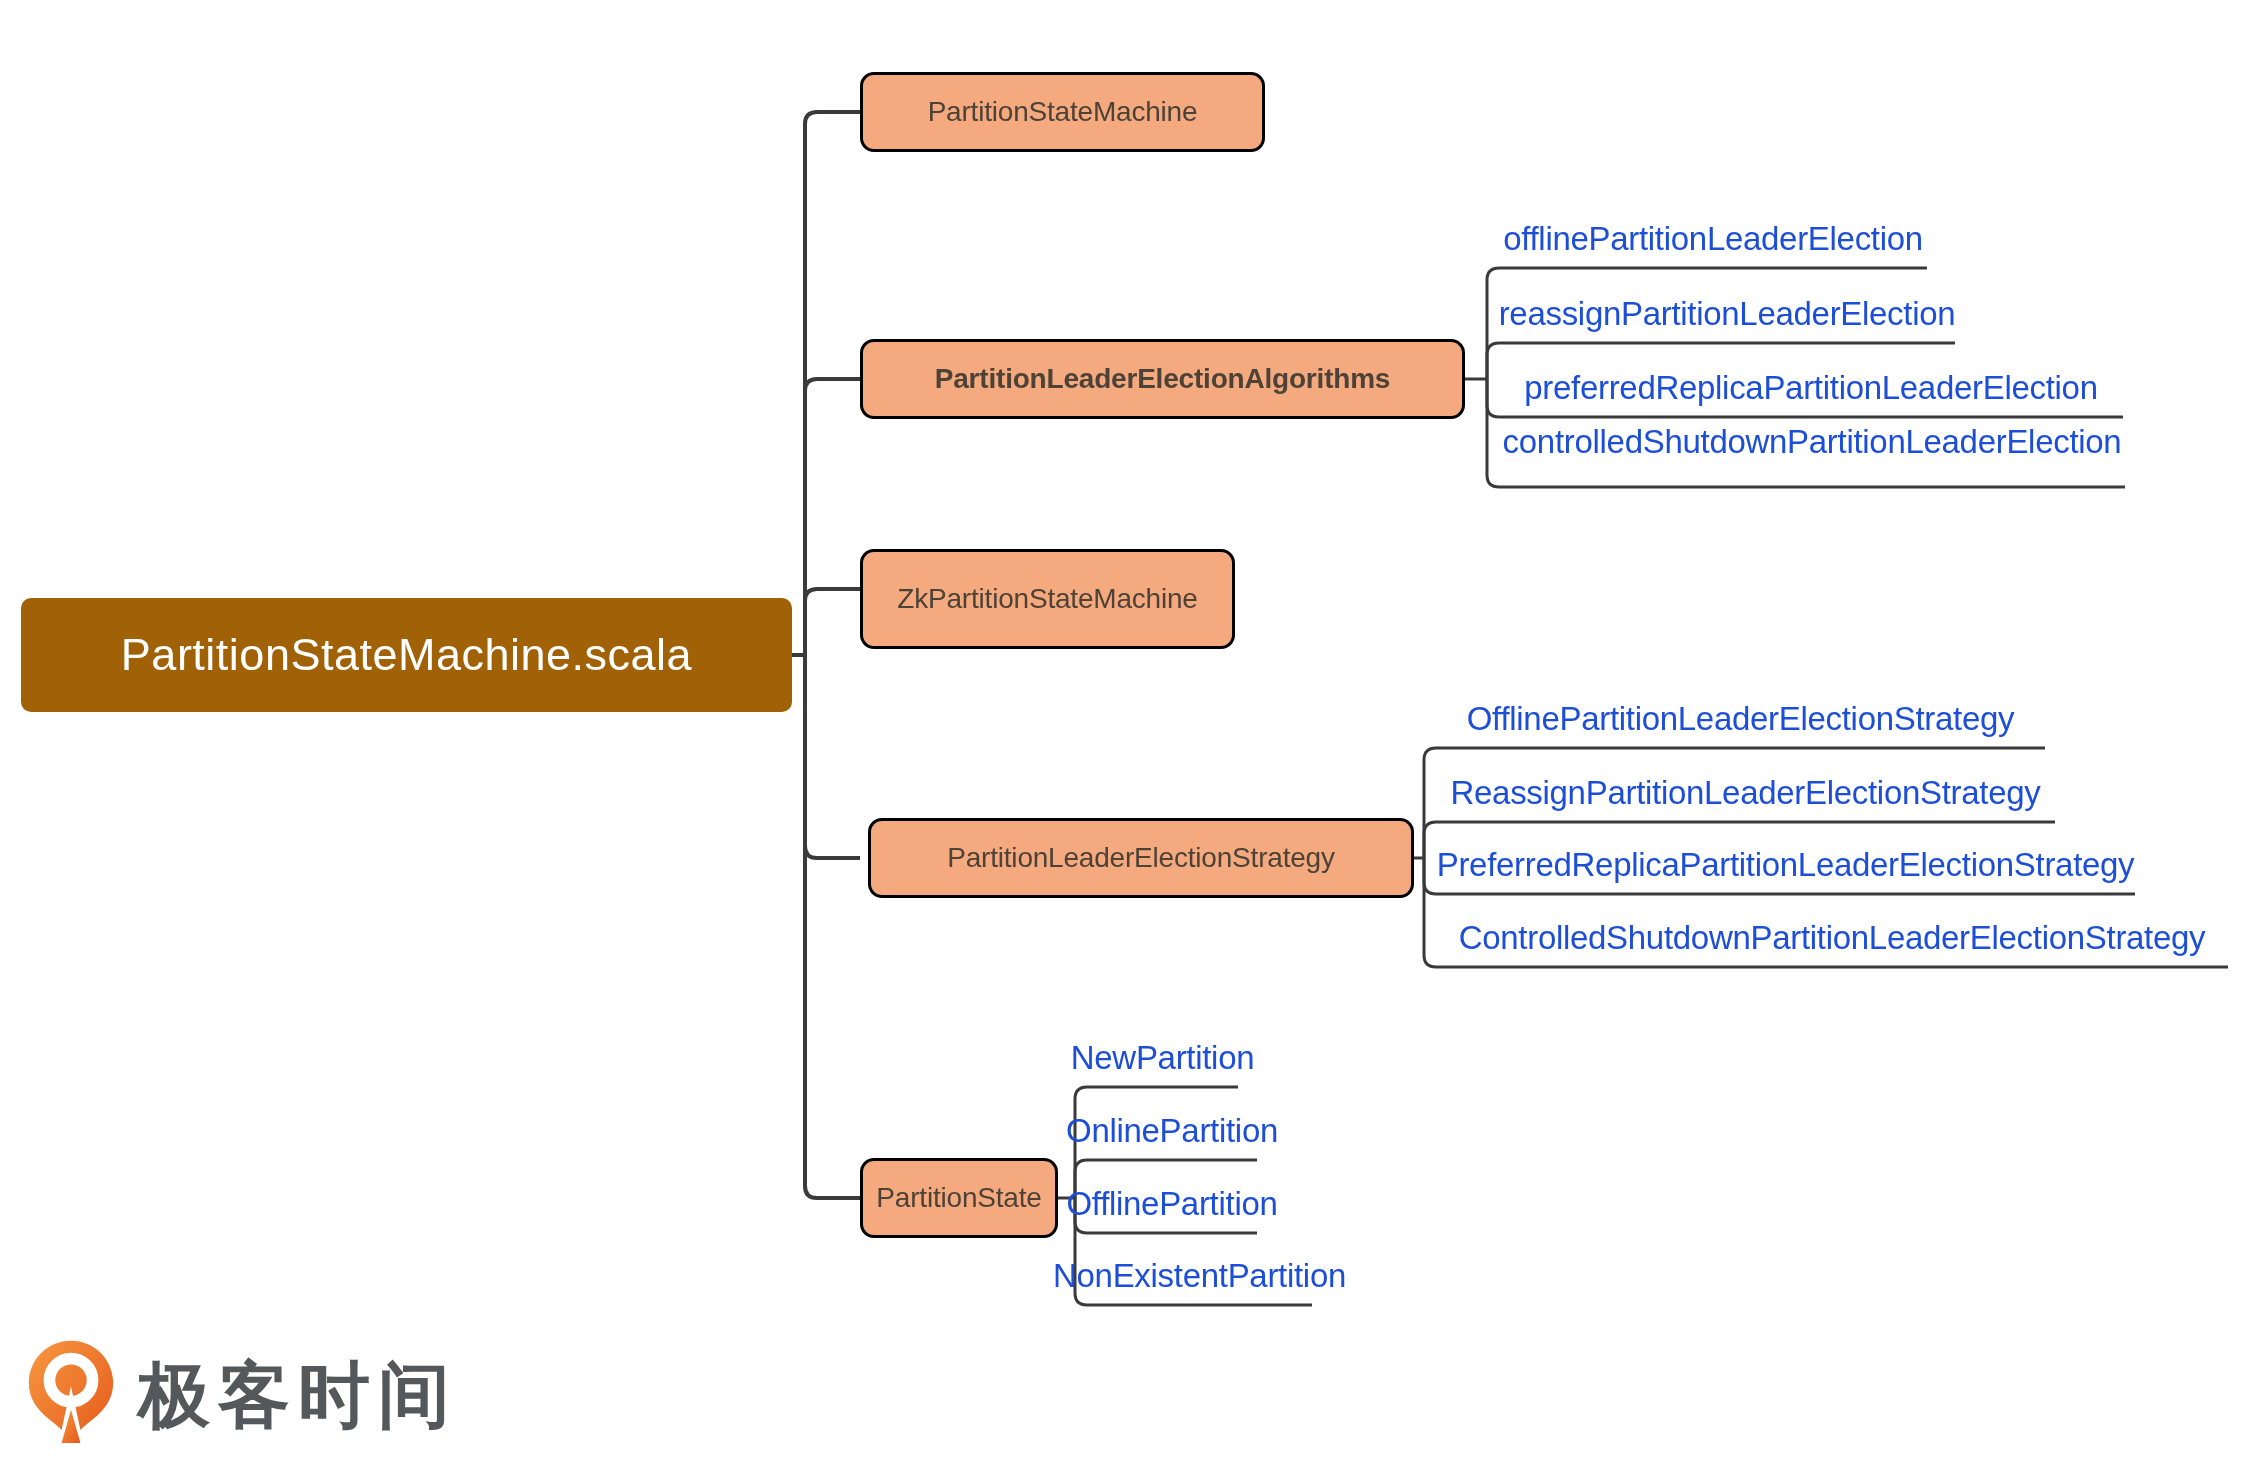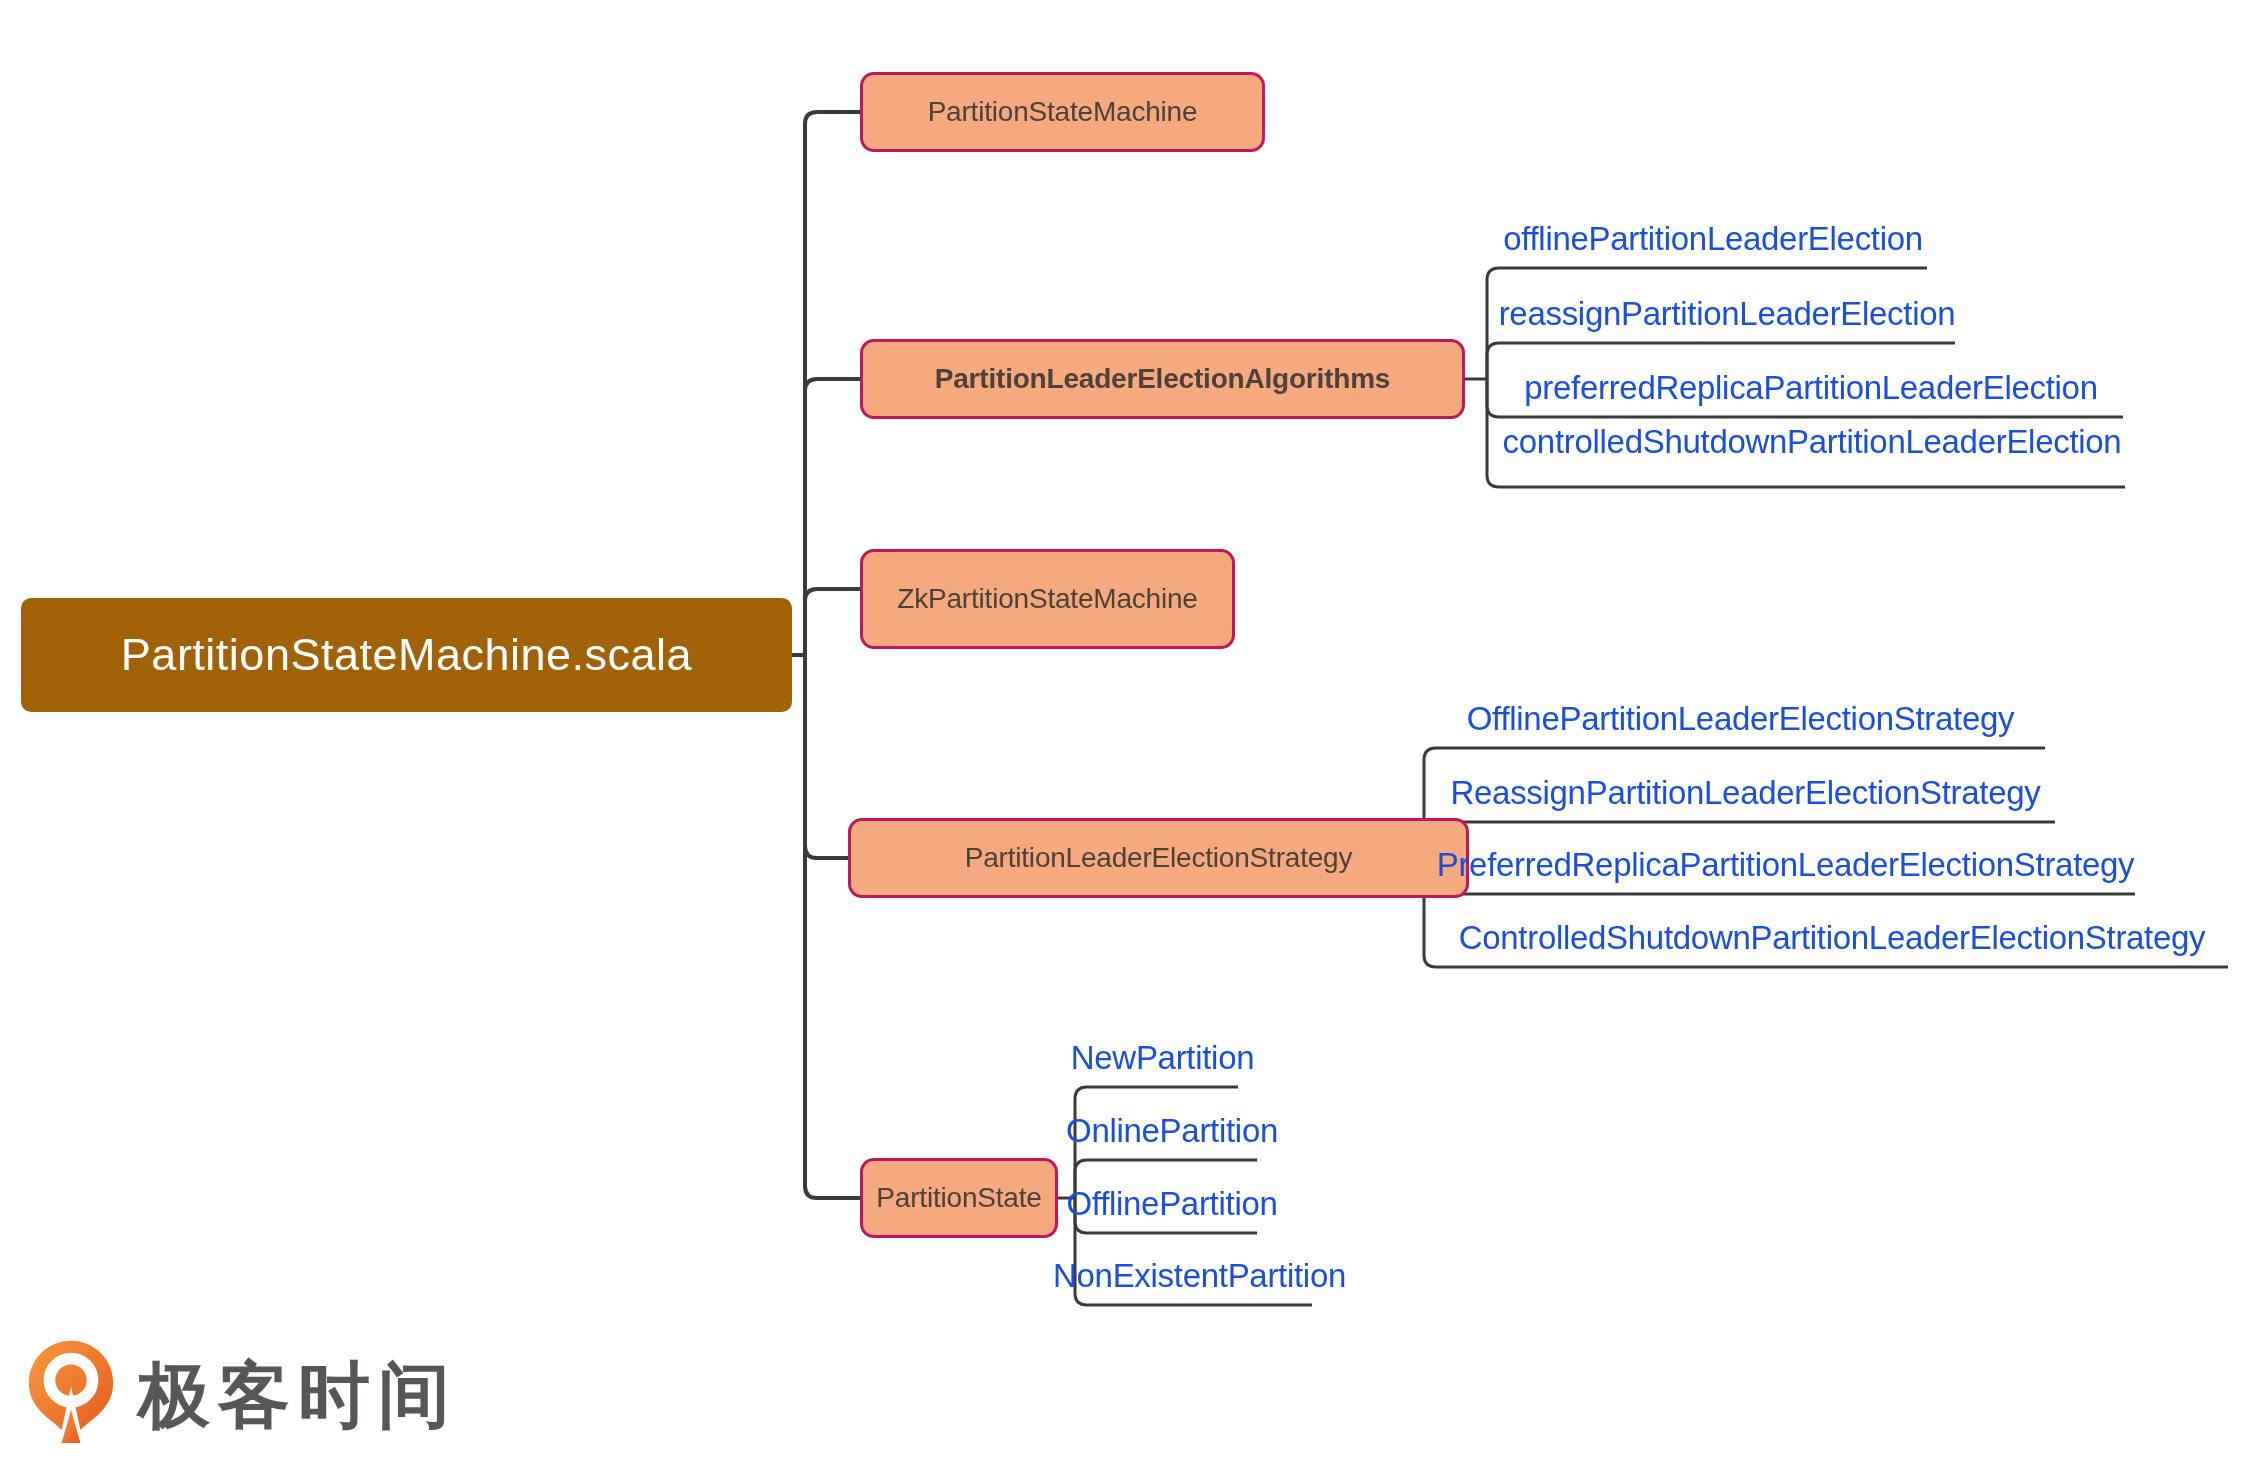--- a/index.html
+++ b/index.html
@@ -14,21 +14,21 @@
 
   .node{
     position:absolute;display:flex;align-items:center;justify-content:center;
     box-sizing:border-box;white-space:nowrap;
   }
   .node.root{
     background:#a16207;border-radius:10px;color:#ffffff;
     font-size:45px;font-weight:300;letter-spacing:0.5px;margin-left:9px;
   }
   .node.branch{
-    background:#f5a97e;border:3px solid #be185d;border-radius:14px;
+    background:#f5a97e;border:3px solid #000000;border-radius:14px;
     color:#4d4237;font-size:28px;font-weight:300;letter-spacing:-0.2px;
   }
   .leaf{
     position:absolute;height:42px;display:flex;justify-content:center;align-items:flex-start;
     color:#1d4ed8;font-size:33px;font-weight:300;white-space:nowrap;letter-spacing:-0.3px;
   }
   .logo{position:absolute;left:26px;top:1338px;display:flex;align-items:center;}
   .logo-icon{width:90px;height:114px;display:block;}
   .logo-text{
     margin-left:22px;color:#55585b;font-size:72px;font-weight:600;
@@ -74,21 +74,21 @@
 
   <div class="node branch" style="left:860px;top:72px;width:405px;height:80px;">
     <span>PartitionStateMachine</span>
   </div>
   <div class="node branch" style="left:860px;top:339px;width:605px;height:80px;font-weight:bold;">
     <span>PartitionLeaderElectionAlgorithms</span>
   </div>
   <div class="node branch" style="left:860px;top:549px;width:375px;height:100px;">
     <span>ZkPartitionStateMachine</span>
   </div>
-  <div class="node branch" style="left:848px;top:818px;width:621px;height:80px;">
+  <div class="node branch" style="left:868px;top:818px;width:546px;height:80px;">
     <span>PartitionLeaderElectionStrategy</span>
   </div>
   <div class="node branch" style="left:860px;top:1158px;width:198px;height:80px;">
     <span>PartitionState</span>
   </div>
 
   <div class="leaf" style="left:1499px;top:220px;width:428px;">
     <span>offlinePartitionLeaderElection</span>
   </div>
   <div class="leaf" style="left:1499px;top:295px;width:456px;">

